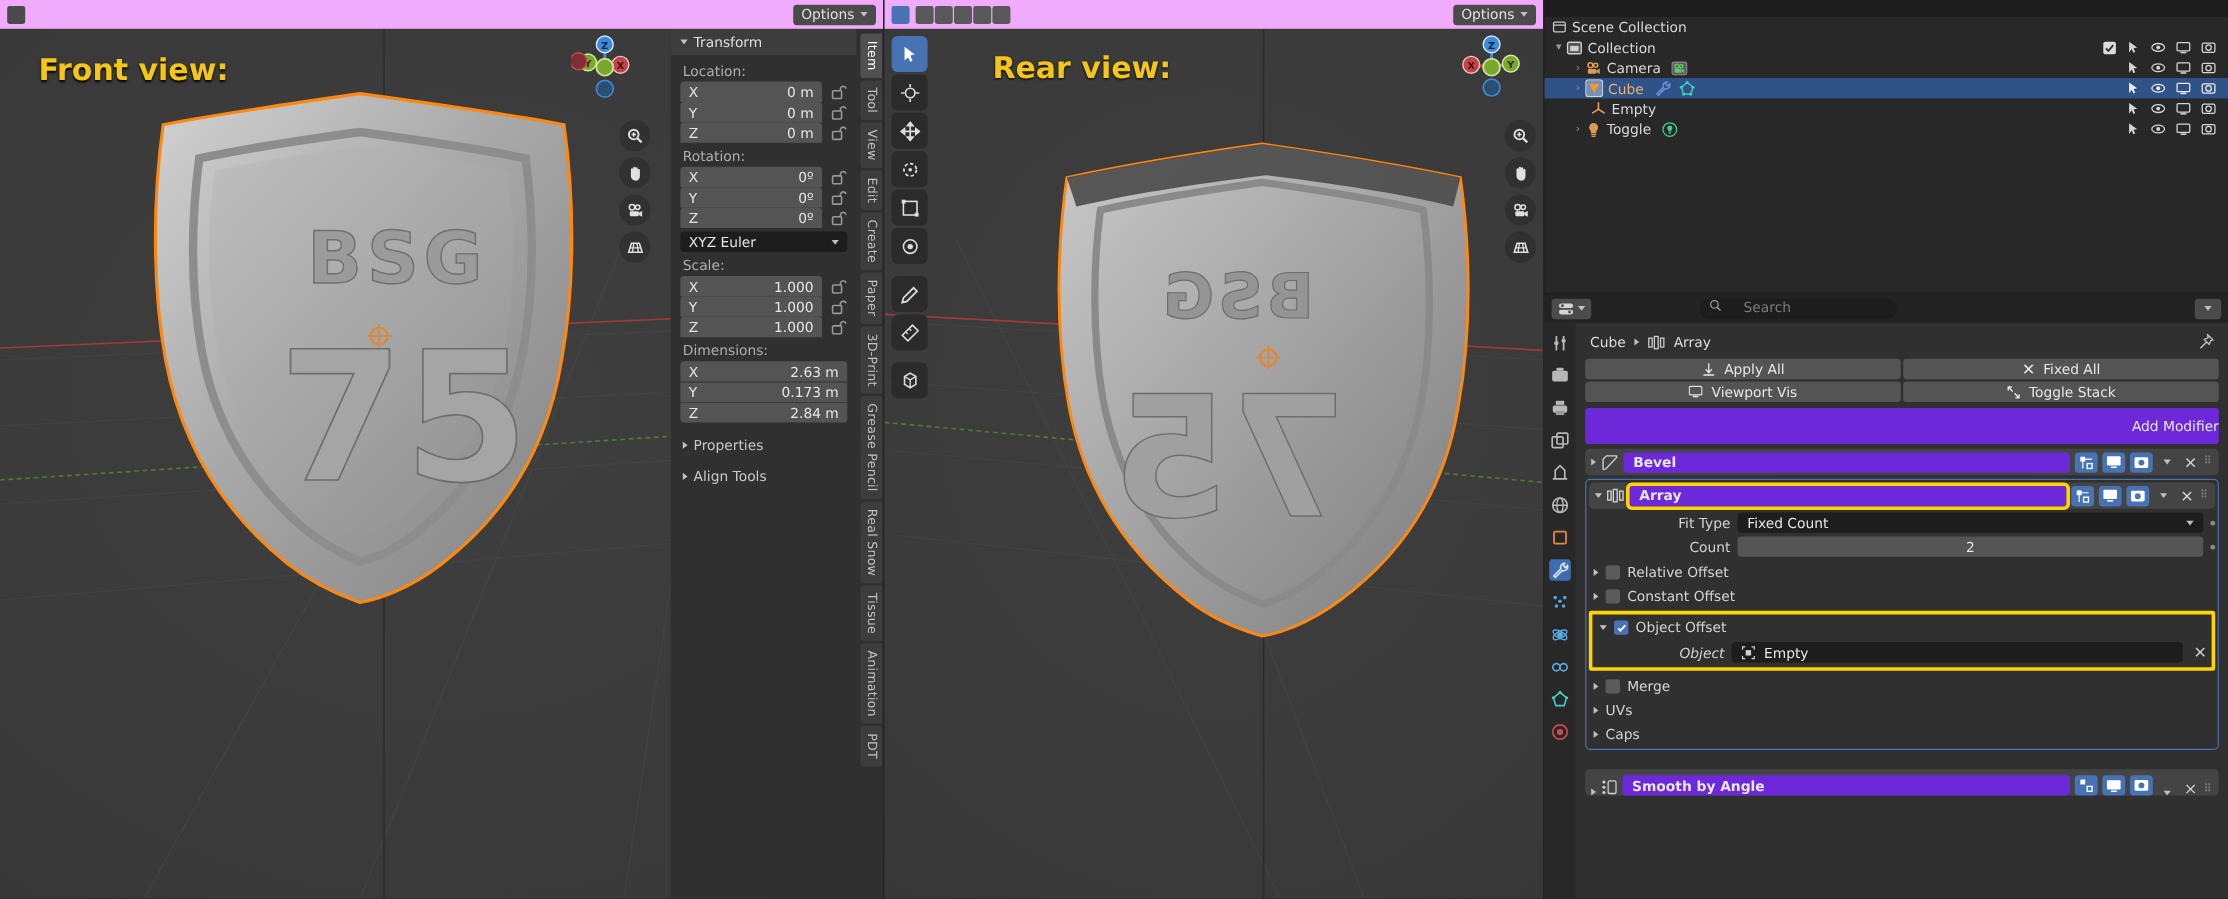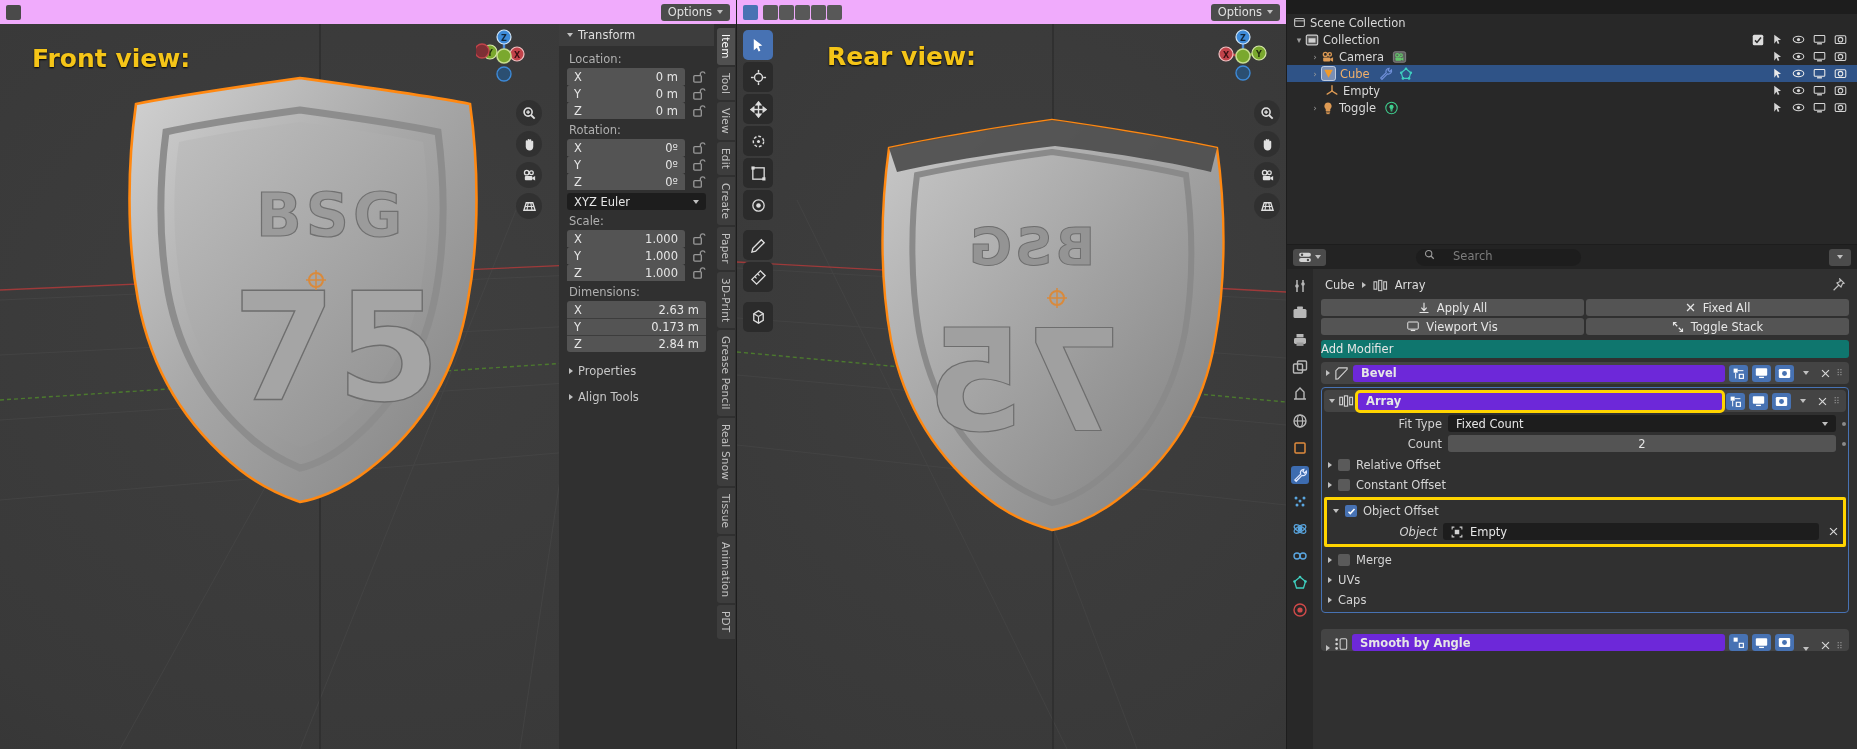--- a/index.html
+++ b/index.html
@@ -101,22 +101,22 @@
               align-items:center; gap:9px;}
   .ptab { width:18px; height:18px; display:flex; align-items:center; justify-content:center;
           cursor:pointer; }
   .propbody { position:absolute; left:26px; right:0; top:24px; bottom:0; padding:6px 8px; }
   .breadcrumb { display:flex; align-items:center; gap:7px; font-size:11.5px; color:#dcdcdc;
                 padding:3px 4px 7px 4px; }
   .row2 { display:flex; gap:2px; margin-bottom:2px; }
   .bigbtn { flex:1; height:17px; background:#545454; border-radius:3px; display:flex;
             align-items:center; justify-content:center; gap:7px; font-size:11.5px;
             color:#e6e6e6; cursor:pointer; }
-  .addmod { height:18px; background:#0f766e; border-radius:3px; display:flex; align-items:center;
-            justify-content:flex-start; font-size:11.5px; color:#e6e6e6; margin:5px 0 4px 0; cursor:pointer;}
+  .addmod { height:30px; background:#6d28d9; border-radius:3px; display:flex; align-items:center;
+            justify-content:flex-end; font-size:11.5px; color:#e6e6e6; margin:5px 0 4px 0; cursor:pointer;}
   .modhdr { display:flex; align-items:center; gap:4px; height:22px; background:#444;
             border-radius:4px; padding:0 5px; }
   .modname { flex:1; height:17px; background:#6d28d9; border-radius:3px; display:flex;
              align-items:center; padding:0 8px; color:#e6e6e6; font-size:11.5px; cursor:text;font-weight:bold;}
   .modtog { width:19px; height:17px; border-radius:3px; background:#4772b3;
             display:flex; align-items:center; justify-content:center; cursor:pointer;}
   .mrow { display:flex; align-items:center; gap:6px; margin:3px 0; font-size:11.5px;}
   .mlabel { width:118px; text-align:right; color:#d2d2d2; }
   .mfield { flex:1; height:17px; background:#1d1d1d; border-radius:3px; display:flex;
             align-items:center; padding:0 8px; font-size:11.5px; color:#e6e6e6; cursor:pointer;}

